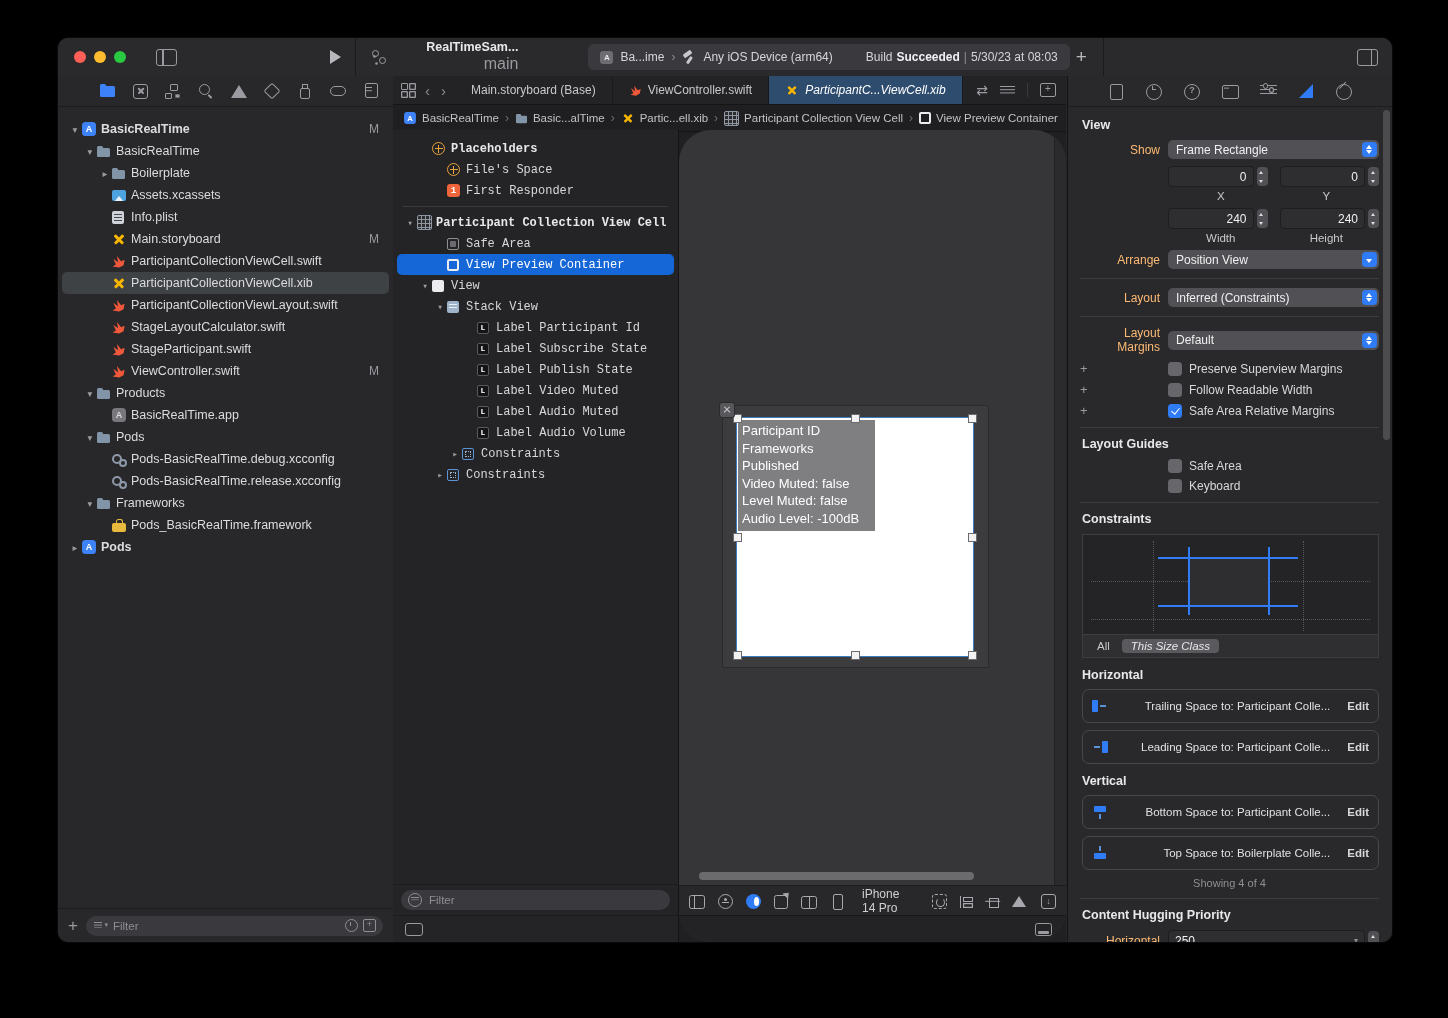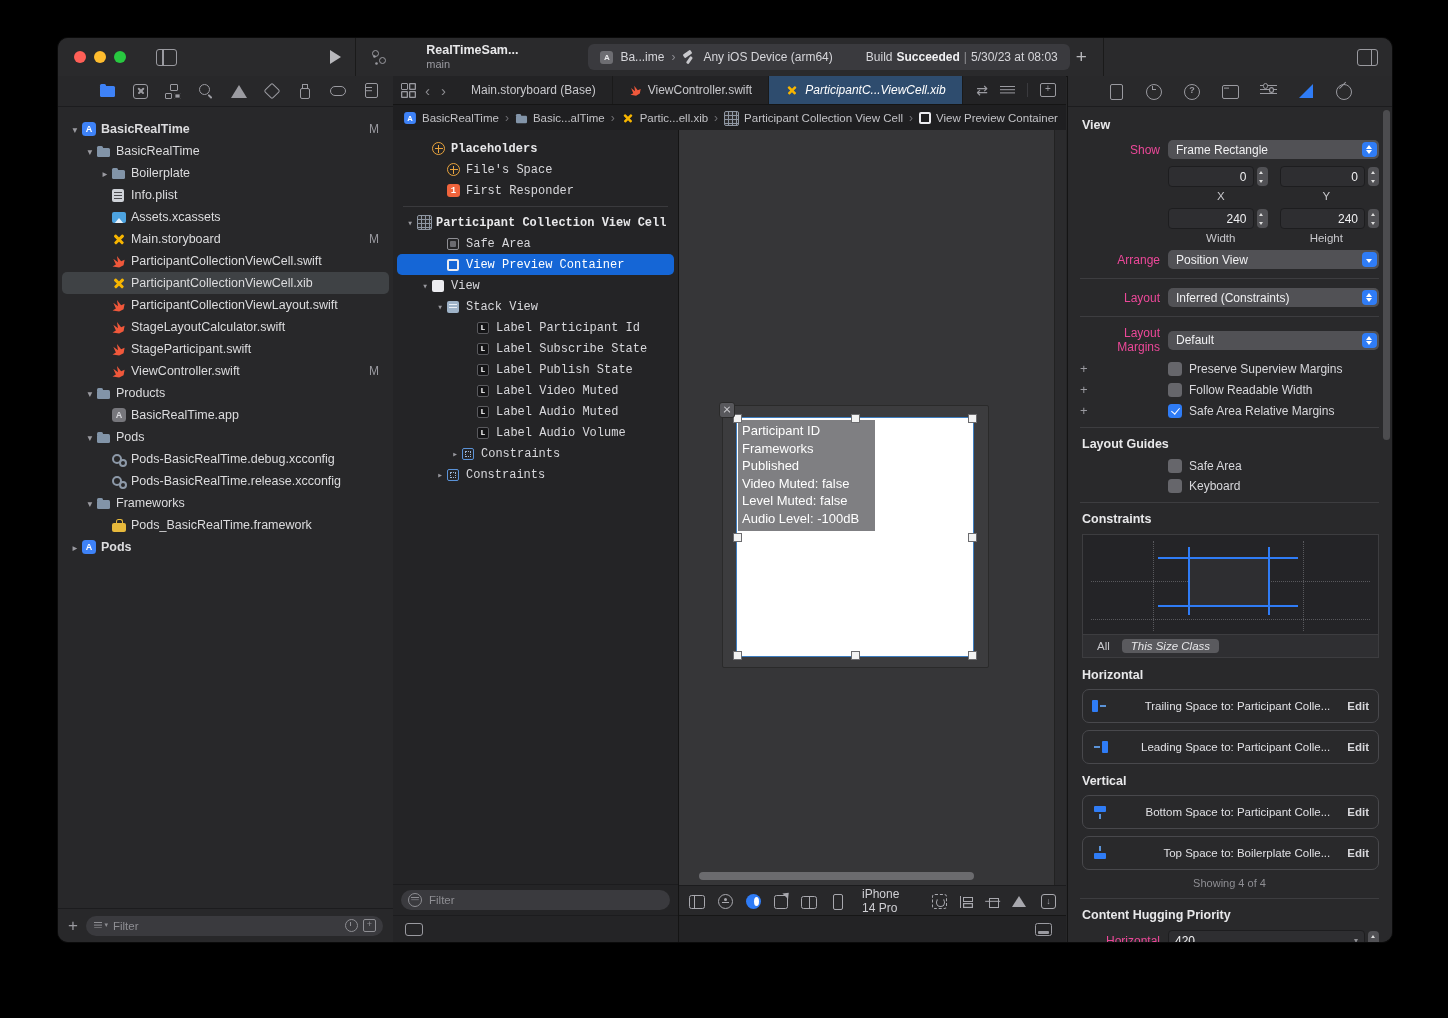--- a/index.html
+++ b/index.html
@@ -8,21 +8,21 @@
     border-radius:10px;overflow:hidden;box-shadow:0 0 0 1px #0a0a0a,0 20px 60px rgba(0,0,0,.7);}
   
   .titlebar{position:absolute;left:0;top:0;right:0;height:38px;background:#2a2a2c;border-bottom:1px solid #151515;display:flex;align-items:center;}
   .tb-nav{width:335px;display:flex;align-items:center;gap:8px;padding-left:16px;box-sizing:border-box;border-right:1px solid #1a1a1a;height:100%;}
   .tl{width:12px;height:12px;border-radius:50%;flex:none;}
   .tb-editor{flex:1;display:flex;align-items:center;height:100%;border-right:1px solid #1a1a1a;padding:0 10px;box-sizing:border-box;}
   .tb-insp{width:324px;height:100%;display:flex;align-items:center;justify-content:flex-end;padding-right:14px;box-sizing:border-box;}
   .proj-wrap{display:flex;align-items:center;gap:7px;margin-left:4px;}
   .proj-txt{line-height:1.1;margin-left:33px;}
   .proj-name{color:#e8e8ea;font-size:12.5px;font-weight:bold;}
-  .proj-branch{color:#9a9aa0;font-size:11px;}
+  .proj-branch{color:#9a9aa0;font-size:16px;text-align:right;}
   .scheme-pill{margin-left:70px;background:#3a3a3e;border-radius:6px;height:26px;display:flex;align-items:center;padding:0 12px;gap:7px;color:#d6d6da;font-size:12px;white-space:nowrap;}
   .pill-sep{color:#8e8e93;font-size:12px;}
   .mini-app{width:13px;height:13px;border-radius:3px;background:#6d6d72;color:#e8e8ea;font-size:8px;font-weight:bold;display:flex;align-items:center;justify-content:center;}
   .status{margin-left:26px;display:flex;gap:4px;}
   .plus-btn{margin-left:auto;color:#b8b8bc;font-size:19px;font-weight:300;padding:0 6px;}
   
   .sbtgl{width:19px;height:15px;border:1.5px solid #9a9aa0;border-radius:3px;position:relative;display:inline-block;}
   .sbtgl::before{content:"";position:absolute;top:0;bottom:0;left:5px;width:1.5px;background:#9a9aa0;}
   .sbtgl.right::before{left:auto;right:5px;}
   .playbtn{margin-left:auto;margin-right:14px;width:0;height:0;border-left:11px solid #b8b8bc;border-top:7px solid transparent;border-bottom:7px solid transparent;}
@@ -147,21 +147,21 @@
   .outline-bottom{position:absolute;left:0;right:0;bottom:0;height:57px;border-top:1px solid #1c1c1e;}
   .outline-filter{height:30px;display:flex;align-items:center;padding:0 8px;}
   .of-field{flex:1;height:20px;background:#3a3a3e;border-radius:10px;display:flex;align-items:center;padding:0 7px;gap:5px;}
   .of-ic{width:12px;height:12px;border:1.3px solid #8e8e93;border-radius:50%;position:relative;flex:none;}
   .of-ic::before{content:"";position:absolute;left:2px;right:2px;top:3px;height:1.1px;background:#8e8e93;box-shadow:0 2.3px 0 -0.2px #8e8e93,0 4.6px 0 -0.6px #8e8e93;}
   .of-field input{background:transparent;border:none;outline:none;color:#d8d8dc;font-size:11.5px;flex:1;min-width:0;font-family:inherit;}
   .of-field input::placeholder{color:#8e8e93;}
   .outline-toggle-row{height:26px;border-top:1px solid #1c1c1e;display:flex;align-items:center;padding:0 12px;}
   .ot-ic{width:16px;height:11px;border:1.4px solid #9a9aa0;border-radius:3px;}
   
-  .canvas{flex:1;position:relative;background:#363638;overflow:hidden;}
+  .canvas{flex:1;position:relative;background:#363638;overflow:hidden;border-radius:32px;}
   .canvas-scroll-strip{position:absolute;right:0;top:0;width:11px;bottom:57px;background:#2b2b2d;border-left:1px solid #222;}
   .preview-frame{position:absolute;left:43px;top:275px;width:267px;height:263px;background:#3c3c3e;border:1px solid #2a2a2a;border-radius:2px;box-sizing:border-box;}
   .pf-close{position:absolute;left:-4px;top:-4px;width:14px;height:14px;background:#58585c;border:1px solid #2a2a2a;border-radius:3px;z-index:5;}
   .pf-close::before,.pf-close::after{content:"";position:absolute;left:3px;top:5.7px;width:8px;height:1.4px;background:#cfcfd4;}
   .pf-close::before{transform:rotate(45deg);} .pf-close::after{transform:rotate(-45deg);}
   .whiteview{position:absolute;left:13px;top:11px;width:238px;height:240px;background:#fff;border:1.5px solid #3e7ec0;box-sizing:border-box;}
   .stacklabels{position:absolute;left:1px;top:2px;width:133px;background:#7f7f82;color:#fff;font-size:13px;line-height:17.6px;padding:2px 0 3px 4px;white-space:nowrap;overflow:hidden;}
   .hdl{position:absolute;width:7px;height:7px;background:#f2f2f2;border:1px solid #6b6b6e;z-index:4;}
   
   .devicebar{position:absolute;left:0;right:0;bottom:26px;height:31px;background:#28282a;border-top:1px solid #1c1c1e;display:flex;align-items:center;padding:0 10px;gap:13px;box-sizing:border-box;}
@@ -208,21 +208,21 @@
   .iti-sliders{width:16px;height:14px;margin-top:1px;}
   .iti-sliders::before{content:"";position:absolute;left:0;right:0;top:2px;height:1.4px;background:#9a9aa0;box-shadow:0 4px 0 #9a9aa0,0 8px 0 #9a9aa0;}
   .iti-sliders::after{content:"";position:absolute;left:3px;top:0.5px;width:3.6px;height:3.6px;background:#29292b;border:1.2px solid #9a9aa0;border-radius:50%;box-shadow:6px 4px 0 -1.2px #29292b,6px 4px 0 0 #9a9aa0;}
   .iti-ruler{width:0;height:0;border-left:14px solid transparent;border-bottom:14px solid #2f7cf6;margin:1px 0 0 1px;}
   .iti-target{width:14px;height:14px;border:1.4px solid #9a9aa0;border-radius:50%;margin-top:1px;}
   .iti-target::before{content:"";position:absolute;left:6px;top:-2px;width:1.4px;height:9px;background:#9a9aa0;transform:rotate(45deg);}
   .insp-content{position:absolute;top:30px;left:0;right:0;bottom:0;overflow:hidden;font-size:12px;color:#d8d8dc;padding:10px 13px 0 12px;box-sizing:border-box;}
   .insp-scroll{position:absolute;right:2px;top:34px;width:7px;height:330px;background:#6a6a6e;border-radius:4px;opacity:.55;}
   .sec-title{font-weight:bold;color:#e8e8ea;font-size:12.5px;margin:2px 0 8px 2px;}
   .irow{display:flex;align-items:center;margin-bottom:7px;}
-  .ilabel{width:80px;text-align:right;padding-right:8px;flex:none;color:#ec4899;}
+  .ilabel{width:80px;text-align:right;padding-right:8px;flex:none;color:#fdba74;}
   .popup{flex:1;height:19px;background:#515155;border-radius:5px;display:flex;align-items:center;padding:0 2px 0 8px;color:#f0f0f2;position:relative;}
   .popup .pval{flex:1;font-size:12px;white-space:nowrap;overflow:hidden;}
   .pop-btn{width:15px;height:15px;background:#2f7cf6;border-radius:4px;position:relative;flex:none;}
   .pop-btn::before{content:"";position:absolute;left:4.4px;top:3px;border-left:3.2px solid transparent;border-right:3.2px solid transparent;border-bottom:4px solid #fff;}
   .pop-btn::after{content:"";position:absolute;left:4.4px;bottom:3px;border-left:3.2px solid transparent;border-right:3.2px solid transparent;border-top:4px solid #fff;}
   .pop-btn.single::before{display:none;}
   .pop-btn.single::after{left:4px;bottom:4.5px;border-left:3.6px solid transparent;border-right:3.6px solid transparent;border-top:4.5px solid #fff;}
   .numpair{display:flex;flex:1;gap:12px;}
   .numunit{flex:1;display:flex;align-items:center;gap:3px;}
   .numfield{flex:1;height:19px;background:#2e2e31;border:1px solid #1d1d1f;border-radius:4px;display:flex;align-items:center;justify-content:flex-end;padding:0 6px;color:#f0f0f2;}
@@ -348,30 +348,30 @@
       <div class="frow" style="padding-left:36px">
         <span class="chev r"></span>
           <span class="icw">
             <span class="ic-folder"></span>
           </span>
         <span class="flabel">Boilerplate</span>
       </div>
       <div class="frow" style="padding-left:36px">
         <span class="chev"></span>
           <span class="icw">
+            <span class="ic ic-assets"></span>
+          </span>
+        <span class="flabel">Assets.xcassets</span>
+      </div>
+      <div class="frow" style="padding-left:36px">
+        <span class="chev"></span>
+          <span class="icw">
             <span class="ic ic-plist"></span>
           </span>
         <span class="flabel">Info.plist</span>
-      </div>
-      <div class="frow" style="padding-left:36px">
-        <span class="chev"></span>
-          <span class="icw">
-            <span class="ic ic-assets"></span>
-          </span>
-        <span class="flabel">Assets.xcassets</span>
       </div>
       <div class="frow" style="padding-left:36px">
         <span class="chev"></span>
           <span class="icw">
             <span class="ic ic-xib"></span>
           </span>
         <span class="flabel">Main.storyboard</span>
           <span class="fbadge">M</span>
       </div>
       <div class="frow" style="padding-left:36px">
@@ -895,21 +895,21 @@
         <span class="ct">Top Space to:  Boilerplate Colle...</span>
         <span class="edit">Edit</span>
       </div>
       <div class="showing">Showing 4 of 4</div>
       <div class="isep"></div>
 
       <div class="bold-label">Content Hugging Priority</div>
       <div class="irow">
         <span class="ilabel">Horizontal</span>
         <div class="combo">
-            <span class="cv">420</span>
+            <span class="cv">250</span>
           </div>
         <span class="stepper" style="margin-left:3px"></span>
       </div>
 
     </div>
     <div class="insp-scroll"></div>
   </div>
 
 </div>
 

